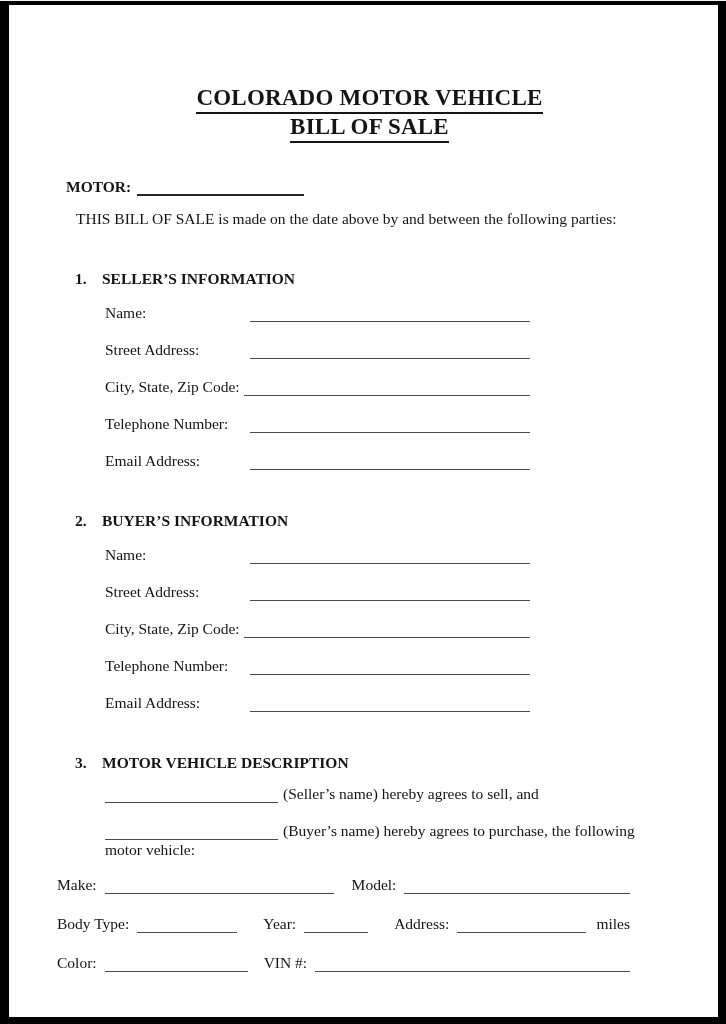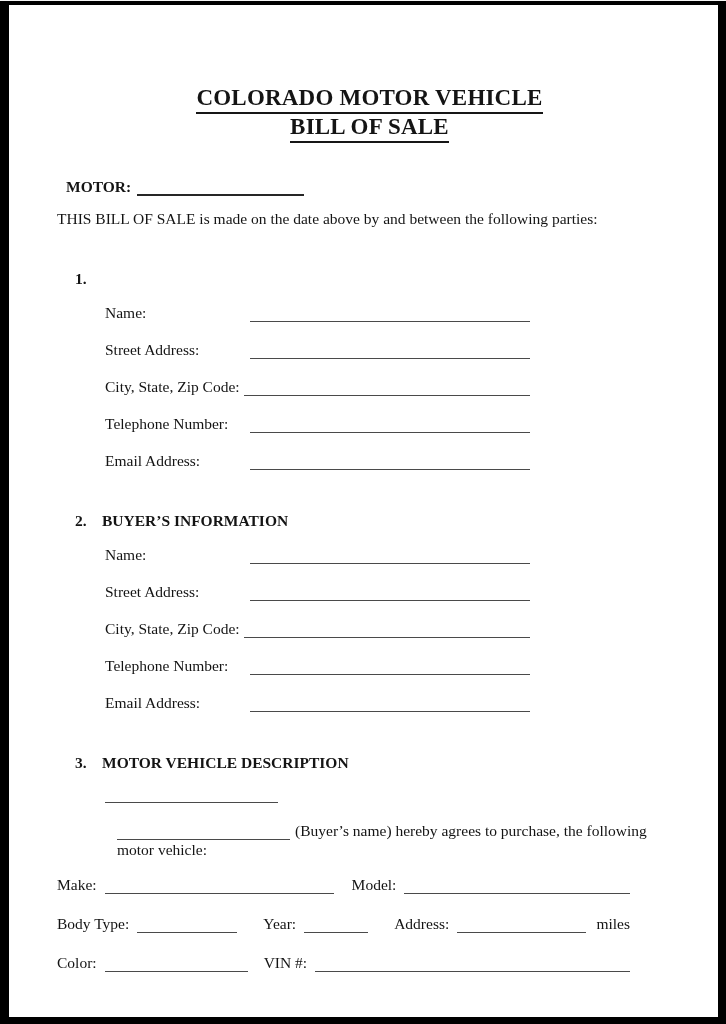--- a/index.html
+++ b/index.html
@@ -19,36 +19,36 @@
   h1{margin:80px 0 0 0;text-align:center;font-size:23px;line-height:26px;font-weight:bold;letter-spacing:.2px;}
   .t-line{display:block;}
   .t-underline{display:inline-block;border-bottom:2px solid #161616;padding-bottom:1px;}
 
   
   .date-row{margin:34px 0 0 9px;font-weight:bold;}
   .iblank{display:inline-block;border-bottom:1.5px solid #4a4a4a;height:12px;vertical-align:-4px;}
   .date-blank{width:167px;border-bottom:2px solid #262626;margin-left:6px;}
 
   
-  .intro{margin:13px 0 0 0;}
+  .intro{margin:13px 0 0 19px;}
 
   
   .sec{margin-top:41px;}
   .sec-head{display:flex;font-weight:bold;margin-left:18px;}
   .sec-num{width:27px;flex:0 0 27px;}
   .fields{margin-left:48px;width:425px;margin-top:-3px;}
   .field-row{display:flex;align-items:flex-end;height:37px;}
   .flabel{flex:0 0 145px;white-space:nowrap;}
   .field-row.wide .flabel{flex:0 0 auto;padding-right:4px;}
   .blank{flex:1 1 auto;border-bottom:1.5px solid #4a4a4a;}
 
   
   .s3{margin-left:48px;width:577px;}
   .s3-line{margin:12px 0 0 0;}
-  .s3-para{margin:18px 0 0 12px;}
+  .s3-para{margin:18px 0 0 0;}
   .clause-blank{width:173px;margin-right:5px;}
   .veh-block{margin-top:-4px;}
   .veh-row{display:flex;align-items:flex-end;height:39px;width:573px;}
   .vlabel{padding-right:8px;white-space:nowrap;}
   .vlabel-end{padding:0;white-space:nowrap;}
   .fixed{flex:0 0 auto;}
   .w229{width:229px;}
   .w100{width:100px;}
   .w64{width:64px;}
   .w143{width:143px;}
@@ -71,20 +71,21 @@
 
       <p class="date-row">
         <span>MOTOR:</span><span class="iblank date-blank"></span>
       </p>
 
       <p class="intro">THIS BILL OF SALE is made on the date above by and between the following parties:</p>
 
       <section class="sec">
         <div class="sec-head">
           <span class="sec-num">1.</span>
+          <span class="sec-title">SELLER’S INFORMATION</span>
         </div>
         <div class="fields">
           <div class="field-row">
             <span class="flabel">Name:</span>
             <span class="blank"></span>
           </div>
           <div class="field-row">
             <span class="flabel">Street Address:</span>
             <span class="blank"></span>
           </div>
@@ -133,21 +134,21 @@
       </section>
 
       <section class="sec">
         <div class="sec-head">
           <span class="sec-num">3.</span>
           <span class="sec-title">MOTOR VEHICLE DESCRIPTION</span>
         </div>
 
         <div class="s3">
           <p class="s3-line">
-            <span class="iblank clause-blank"></span>
+            <span class="iblank clause-blank"></span><span>(Seller’s name) hereby agrees to sell, and</span>
           </p>
           <p class="s3-para">
             <span class="iblank clause-blank"></span><span>(Buyer’s name) hereby agrees to purchase, the following</span><br>
             <span>motor vehicle:</span>
           </p>
         </div>
 
         <div class="veh-block">
           <div class="veh-row">
             <span class="vlabel">Make:</span>

